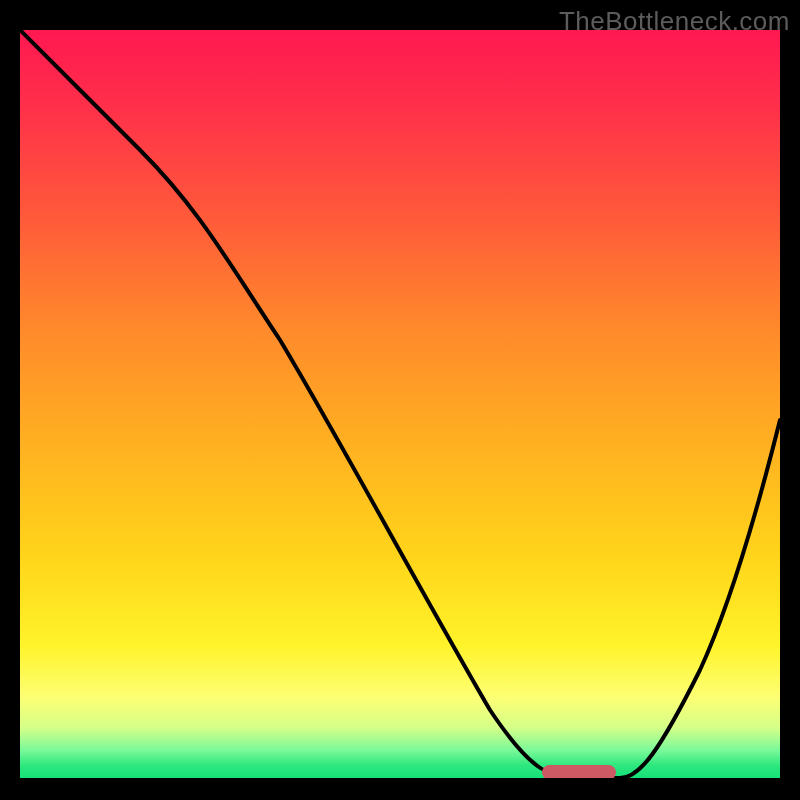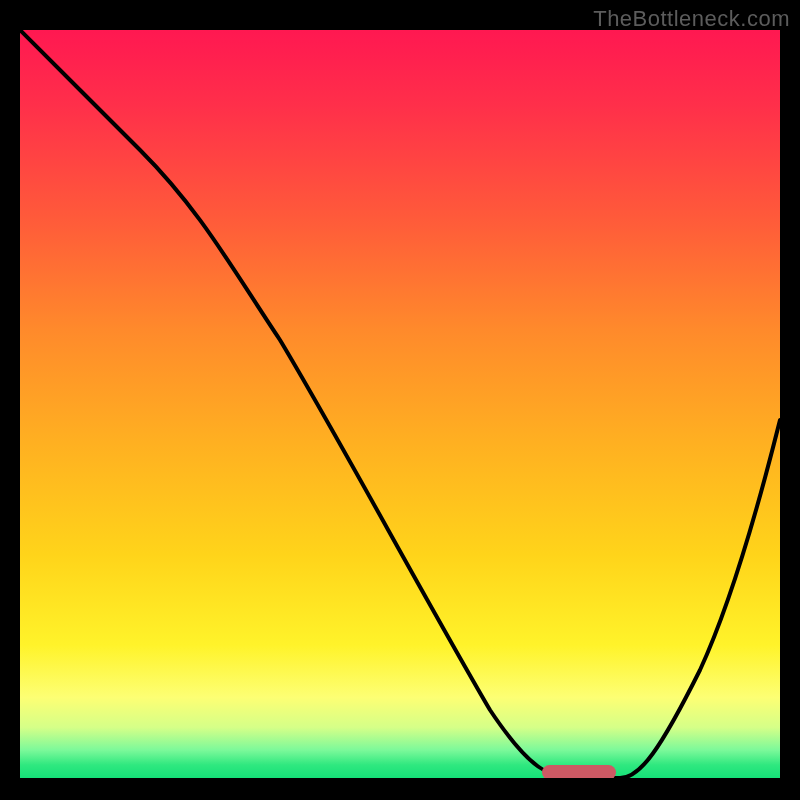--- a/index.html
+++ b/index.html
@@ -15,21 +15,21 @@
     position: relative;
     width: 800px;
     height: 800px;
     background: #000;
   }
   .watermark {
     position: absolute;
     top: 6px;
     right: 10px;
     color: #5c5c5c;
-    font-size: 22px;
+    font-size: 26px;
     font-weight: 400;
     letter-spacing: 0.5px;
     z-index: 10;
     user-select: none;
   }
   .plot {
     position: absolute;
     left: 20px;
     top: 30px;
     width: 760px;

